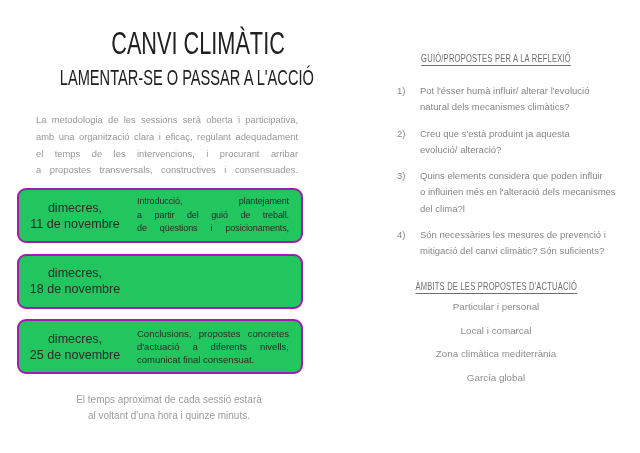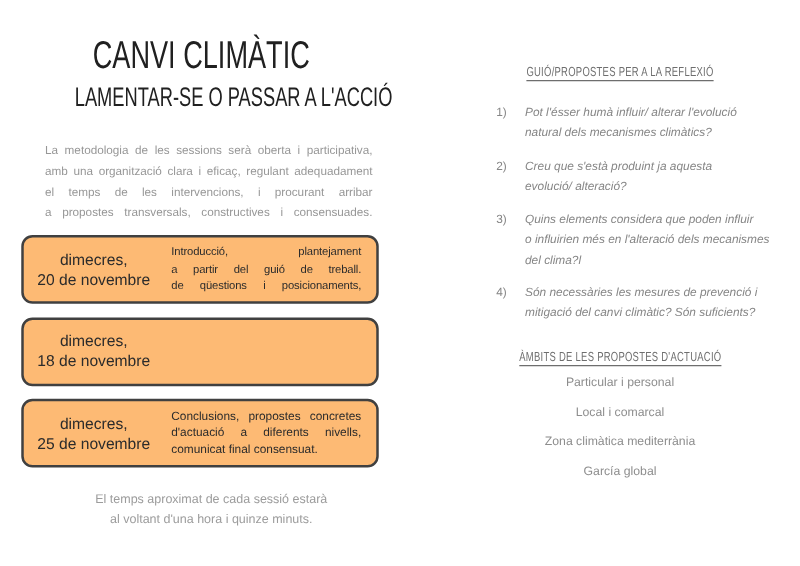--- a/index.html
+++ b/index.html
@@ -3,38 +3,38 @@
 <meta charset="utf-8">
 <style>
   html,body{margin:0;padding:0;background:#ffffff;}
   .page{
     position:relative;width:640px;height:453px;background:#ffffff;overflow:hidden;
     font-family:"Liberation Sans",sans-serif;color:#2b2b2b;
   }
   
   .left-col{position:absolute;left:0;top:0;width:322px;height:453px;}
   .title{
-    position:absolute;top:26px;left:0;width:322px;text-align:center;
+    position:absolute;top:26px;left:0;width:322px;text-align:right;
     font-size:31px;font-weight:400;color:#202020;letter-spacing:0;
   }
   .title .squeeze{display:inline-block;transform:scaleX(0.70);white-space:nowrap;}
   .subtitle{
     position:absolute;top:66px;left:0;width:322px;text-align:center;
     font-size:21.5px;font-weight:400;color:#202020;
   }
   .subtitle .squeeze{display:inline-block;transform:scaleX(0.68);white-space:nowrap;}
   .intro{
     position:absolute;top:112px;left:36px;width:262px;
     font-size:9.4px;line-height:16.8px;color:#979797;
     white-space:pre-line;text-align:justify;text-align-last:justify;
   }
   .schedule{position:absolute;top:188px;left:17px;width:286px;}
   .session-box{
     box-sizing:border-box;width:286px;height:55px;margin-bottom:10.5px;
-    border:2px solid #404040;border-radius:9px;background:#fdba74;
+    border:2px solid #a21caf;border-radius:9px;background:#22c55e;
     display:flex;align-items:center;
   }
   .session-date{
     width:112px;flex:0 0 112px;text-align:center;
     font-size:12.5px;line-height:16px;color:#2b2b2b;
   }
   .session-desc{width:152px;margin-left:6px;font-size:9.5px;line-height:13px;color:#2b2b2b;}
   .session-desc.bold{font-weight:400;font-size:9px;letter-spacing:-0.1px;line-height:13.5px;}
   .line.stretch{text-align:justify;text-align-last:justify;}
   .line.center{text-align:center;}
@@ -50,21 +50,20 @@
     text-decoration:underline;text-underline-offset:3px;letter-spacing:0.3px;
   }
   .heading-reflexio{position:absolute;top:52px;left:0;}
   .heading-ambits{position:absolute;top:280px;left:0;}
   .questions{position:absolute;top:83px;left:60px;width:246px;}
   .question{display:flex;margin-bottom:10px;}
   .q-num{flex:0 0 14px;margin-right:9px;font-size:9.5px;line-height:16.3px;color:#868686;}
   .q-text{
     width:218px;font-size:9.5px;line-height:16.3px;color:#868686;
     white-space:pre-line;
-    font-style:italic;
   }
   .scopes{position:absolute;top:302px;left:0;width:318px;text-align:center;}
   .scope-item{font-size:9.8px;color:#8d8d8d;margin-bottom:13.5px;line-height:10px;}
 </style>
 </head>
 <body>
 
 <div class="page">
 
   <div class="left-col">
@@ -80,21 +79,21 @@
     <div class="intro">La metodologia de les sessions serà oberta i participativa,
 amb una organització clara i eficaç, regulant adequadament
 el temps de les intervencions, i procurant arribar
 a propostes transversals, constructives i consensuades.</div>
 
     <div class="schedule">
 
       <div class="session-box">
         <div class="session-date">
           <div>dimecres,</div>
-          <div>20 de novembre</div>
+          <div>11 de novembre</div>
         </div>
         <div class="session-desc bold">
           <div class="line stretch">Introducció, plantejament</div>
           <div class="line stretch">a partir del guió de treball.</div>
           <div class="line stretch">de qüestions i posicionaments,</div>
         </div>
       </div>
 
       <div class="session-box">
         <div class="session-date">

